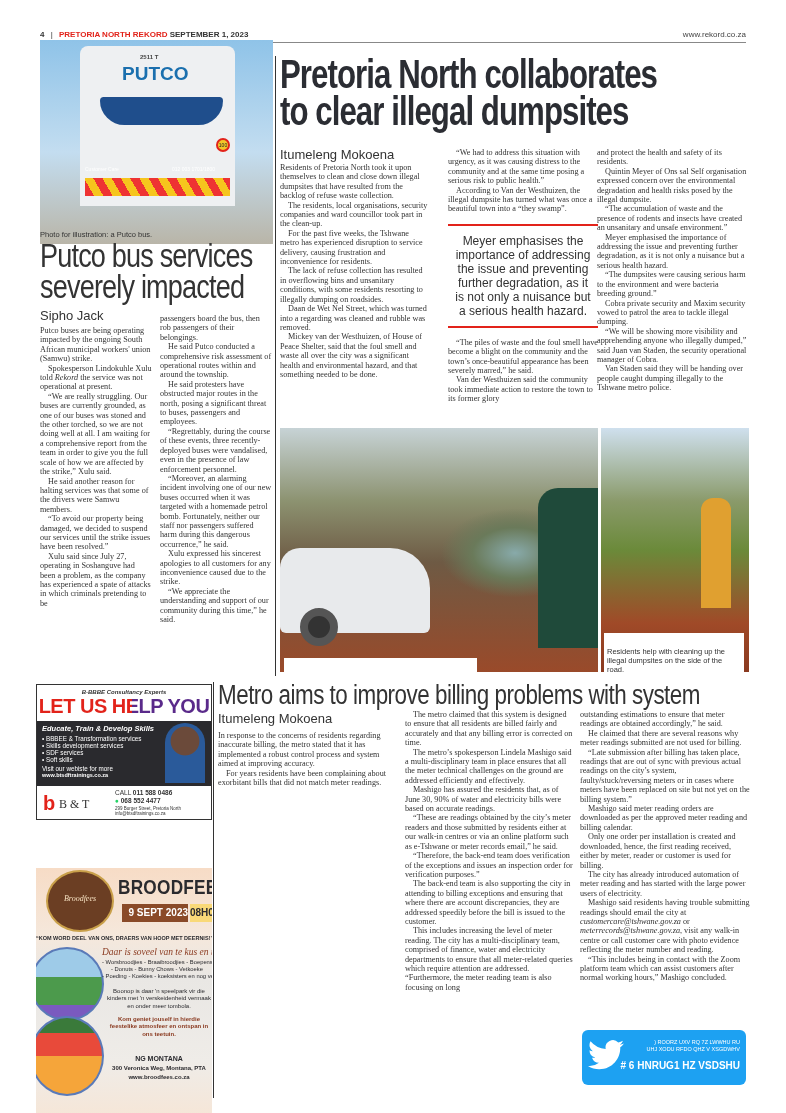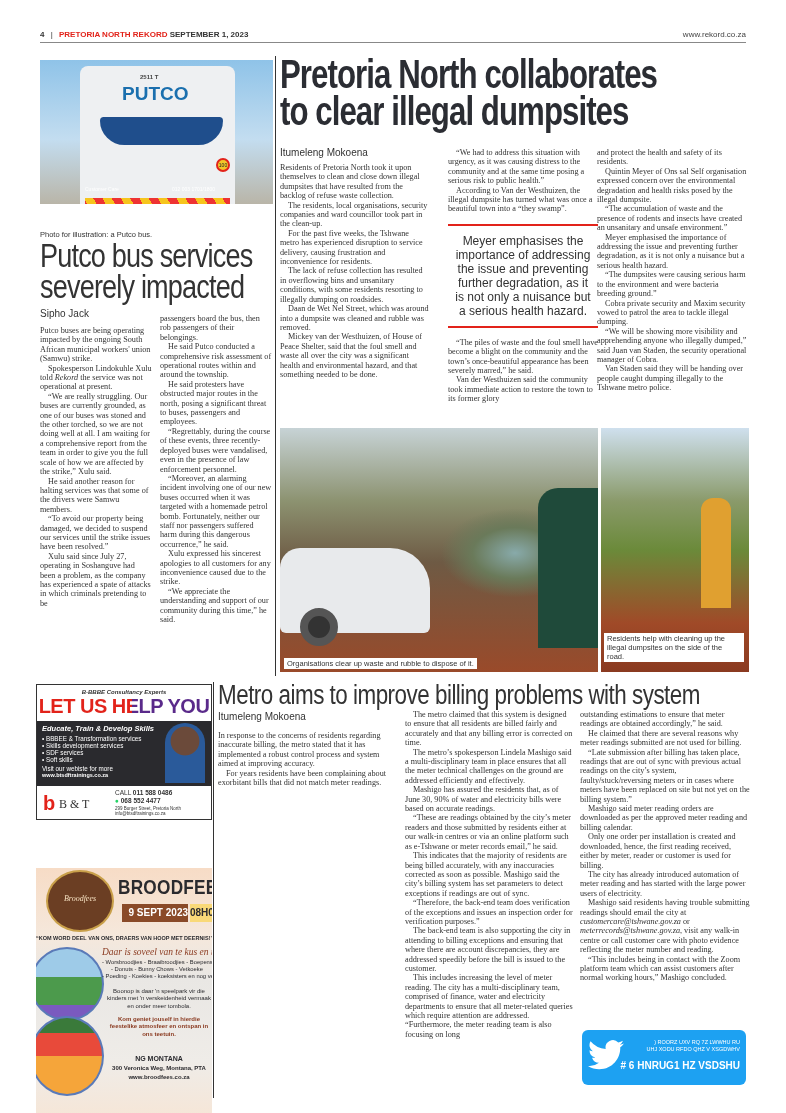--- a/index.html
+++ b/index.html
@@ -4,41 +4,41 @@
 <style>
 *{box-sizing:border-box;margin:0;padding:0}
 body{width:786px;height:1113px;background:#fff;position:relative;overflow:hidden;font-family:"Liberation Serif",serif;color:#222}
 .abs{position:absolute}
 .hdr{left:40px;top:30px;width:706px;height:13px;font-family:"Liberation Sans",sans-serif;font-size:8px;font-weight:bold;color:#333;border-bottom:1px solid #888}
 .hdr .red{color:#e2231a}
 .hdr .url{position:absolute;right:0;top:0;font-weight:normal;font-size:8px;color:#444}
 .body{font-size:8.2px;line-height:9.4px;color:#333;text-align:left}
 .body p{text-indent:8px}
 .body p.first{text-indent:0}
-.byline{font-family:"Liberation Sans",sans-serif;font-size:10px;color:#333;margin-bottom:6px}
+.byline{font-family:"Liberation Sans",sans-serif;font-size:13px;color:#333;margin-bottom:6px}
 .hl1{font-family:"Liberation Sans",sans-serif;font-weight:bold;font-size:40px;line-height:37px;color:#2b2d33;letter-spacing:-1.2px;transform:scaleX(.78);transform-origin:left top;white-space:nowrap}
 .hl2{font-family:"Liberation Sans",sans-serif;font-size:33px;line-height:31px;color:#333;letter-spacing:-1px;transform:scaleX(.82);transform-origin:left top;white-space:nowrap}
 .hl3{font-family:"Liberation Sans",sans-serif;font-size:27px;line-height:27px;color:#333;letter-spacing:-.6px;transform:scaleX(.83);transform-origin:left top;white-space:nowrap}
-.cap{font-family:"Liberation Sans",sans-serif;font-size:7.5px;color:#333;background:#fff;padding:1px 3px;line-height:9px}
+.cap{font-family:"Liberation Sans",sans-serif;font-size:7.5px;color:#333;background:#fff;padding:14px 3px;line-height:9px}
 .vline{width:1px;background:#333}
 .pull{border-top:2px solid #e2231a;border-bottom:2px solid #e2231a;font-family:"Liberation Sans",sans-serif;font-size:12px;line-height:14px;text-align:center;color:#333;padding:8px 4px}
 i{font-style:italic}
 </style>
 </head>
 <body>
 
 <div class="abs hdr">
   <span>4</span>
   <span style="margin:0 4px;font-weight:normal">|</span>
   <span class="red">PRETORIA NORTH REKORD</span>
   <span>SEPTEMBER 1, 2023</span>
   <span class="url">www.rekord.co.za</span>
 </div>
 
-<div class="abs" style="left:40px;top:60px;width:233px;height:144px;background:linear-gradient(#8fc3e8 0%,#c3ddf0 55%,#b9b5a8 100%);overflow:hidden">
+<div class="abs" style="left:40px;top:40px;width:233px;height:204px;background:linear-gradient(#8fc3e8 0%,#c3ddf0 55%,#b9b5a8 100%);overflow:hidden">
   <div class="abs" style="left:40px;top:6px;width:155px;height:160px;background:#eef0f2;border-radius:8px 8px 0 0"></div>
   <div class="abs" style="left:100px;top:14px;font-family:'Liberation Sans',sans-serif;font-size:6px;font-weight:bold;color:#444">2511 T</div>
   <div class="abs" style="left:82px;top:23px;font-family:'Liberation Sans',sans-serif;font-size:19px;font-weight:bold;color:#1a6fae">PUTCO</div>
   <div class="abs" style="left:60px;top:57px;width:123px;height:28px;background:#1f4e8c;border-radius:6px 6px 40px 40px"></div>
   <div class="abs" style="left:176px;top:98px;width:14px;height:14px;border-radius:50%;background:#f3c72a;border:2px solid #e2231a;font-size:5px;text-align:center;line-height:10px;font-family:'Liberation Sans',sans-serif">100</div>
   <div class="abs" style="left:45px;top:126px;font-family:'Liberation Sans',sans-serif;font-size:5px;color:#fff">Customer Care</div>
   <div class="abs" style="left:132px;top:126px;font-family:'Liberation Sans',sans-serif;font-size:5px;color:#fff">012 003 1701/1800</div>
   <div class="abs" style="left:45px;top:138px;width:145px;height:18px;background:repeating-linear-gradient(60deg,#e33 0 8px,#f6c51d 8px 16px)"></div>
 </div>
 <div class="abs" style="left:40px;top:230px;font-family:'Liberation Sans',sans-serif;font-size:7.5px;color:#333">Photo for illustration: a Putco bus.</div>
@@ -72,21 +72,21 @@
   <div>Pretoria North collaborates</div>
   <div>to clear illegal dumpsites</div>
 </div>
 <div class="abs byline" style="left:280px;top:147px">Itumeleng Mokoena</div>
 
 <div class="abs body" style="left:280px;top:163px;width:150px">
   <p class="first">Residents of Pretoria North took it upon themselves to clean and close down illegal dumpsites that have resulted from the backlog of refuse waste collection.</p>
   <p>The residents, local organisations, security companies and ward councillor took part in the clean-up.</p>
   <p>For the past five weeks, the Tshwane metro has experienced disruption to service delivery, causing frustration and inconvenience for residents.</p>
   <p>The lack of refuse collection has resulted in overflowing bins and unsanitary conditions, with some residents resorting to illegally dumping on roadsides.</p>
-  <p>Daan de Wet Nel Street, which was around into a dumpsite was cleaned and rubble was removed.</p>
+  <p>Daan de Wet Nel Street, which was turned into a regarding was cleaned and rubble was removed.</p>
   <p>Mickey van der Westhuizen, of House of Peace Shelter, said that the foul smell and waste all over the city was a significant health and environmental hazard, and that something needed to be done.</p>
 </div>
 <div class="abs body" style="left:448px;top:148px;width:150px">
   <p>“We had to address this situation with urgency, as it was causing distress to the community and at the same time posing a serious risk to public health.”</p>
   <p>According to Van der Westhuizen, the illegal dumpsite has turned what was once a beautiful town into a “they swamp”.</p>
   <div class="pull" style="margin:10px 0 10px">Meyer emphasises the importance of addressing the issue and preventing further degradation, as it is not only a nuisance but a serious health hazard.</div>
   <p>“The piles of waste and the foul smell have become a blight on the community and the town’s once-beautiful appearance has been severely marred,” he said.</p>
   <p>Van der Westhuizen said the community took immediate action to restore the town to its former glory</p>
 </div>
 <div class="abs body" style="left:597px;top:148px;width:152px">
@@ -117,21 +117,20 @@
 <div class="abs byline" style="left:218px;top:711px">Itumeleng Mokoena</div>
 <div class="abs body" style="left:218px;top:731px;width:182px">
   <p class="first">In response to the concerns of residents regarding inaccurate billing, the metro stated that it has implemented a robust control process and system aimed at improving accuracy.</p>
   <p>For years residents have been complaining about exorbitant bills that did not match meter readings.</p>
 </div>
 <div class="abs body" style="left:405px;top:710px;width:168px">
   <p>The metro claimed that this system is designed to ensure that all residents are billed fairly and accurately and that any billing error is corrected on time.</p>
   <p>The metro’s spokesperson Lindela Mashigo said a multi-disciplinary team in place ensures that all the meter technical challenges on the ground are addressed efficiently and effectively.</p>
   <p>Mashigo has assured the residents that, as of June 30, 90% of water and electricity bills were based on accurate readings.</p>
   <p>“These are readings obtained by the city’s meter readers and those submitted by residents either at our walk-in centres or via an online platform such as e-Tshwane or meter records email,” he said.</p>
-  <p>This indicates that the majority of residents are being billed accurately, with any inaccuracies corrected as soon as possible. Mashigo said the city’s billing system has set parameters to detect exceptions if readings are out of sync.</p>
   <p>“Therefore, the back-end team does verification of the exceptions and issues an inspection order for verification purposes.”</p>
   <p>The back-end team is also supporting the city in attending to billing exceptions and ensuring that where there are account discrepancies, they are addressed speedily before the bill is issued to the customer.</p>
   <p>This includes increasing the level of meter reading. The city has a multi-disciplinary team, comprised of finance, water and electricity departments to ensure that all meter-related queries which require attention are addressed. “Furthermore, the meter reading team is also focusing on long</p>
 </div>
 <div class="abs body" style="left:580px;top:710px;width:170px">
   <p class="first">outstanding estimations to ensure that meter readings are obtained accordingly,” he said.</p>
   <p>He claimed that there are several reasons why meter readings submitted are not used for billing.</p>
   <p>“Late submission after billing has taken place, readings that are out of sync with previous actual readings on the city’s system, faulty/stuck/reversing meters or in cases where meters have been replaced on site but not yet on the billing system.”</p>
   <p>Mashigo said meter reading orders are downloaded as per the approved meter reading and billing calendar.</p>
   <p>Only one order per installation is created and downloaded, hence, the first reading received, either by meter, reader or customer is used for billing.</p>

